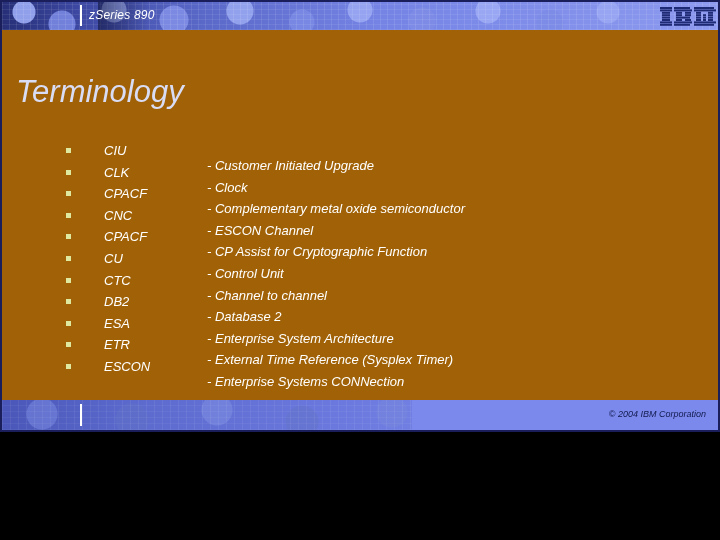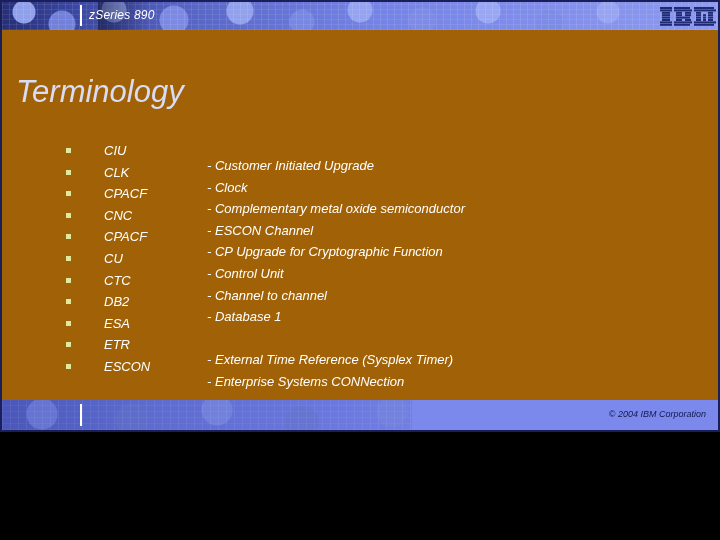--- a/index.html
+++ b/index.html
@@ -278,47 +278,48 @@
     <div class="term-row">
       <span class="term-bullet"></span>
       <span class="term-abbr">CNC</span>
       <span class="term-def"><span>-</span> <span>ESCON Channel</span></span>
     </div>
 
 
     <div class="term-row">
       <span class="term-bullet"></span>
       <span class="term-abbr">CPACF</span>
-      <span class="term-def"><span>-</span> <span>CP Upgrade for Cryptographic Function</span></span>
+      <span class="term-def"><span>-</span> <span>CP Assist for Cryptographic Function</span></span>
     </div>
 
     <div class="term-row">
       <span class="term-bullet"></span>
       <span class="term-abbr">CU</span>
       <span class="term-def"><span>-</span> <span>Control Unit</span></span>
     </div>
 
     <div class="term-row">
       <span class="term-bullet"></span>
       <span class="term-abbr">CTC</span>
       <span class="term-def"><span>-</span> <span>Channel to channel</span></span>
     </div>
 
     <div class="term-row">
       <span class="term-bullet"></span>
       <span class="term-abbr">DB2</span>
-      <span class="term-def"><span>-</span> <span>Database 1</span></span>
+      <span class="term-def"><span>-</span> <span>Database 2</span></span>
     </div>
 
 
 
 
     <div class="term-row">
       <span class="term-bullet"></span>
       <span class="term-abbr">ESA</span>
+      <span class="term-def"><span>-</span> <span>Enterprise System Architecture</span></span>
     </div>
 
     <div class="term-row">
       <span class="term-bullet"></span>
       <span class="term-abbr">ETR</span>
       <span class="term-def"><span>-</span> <span>External Time Reference (Sysplex Timer)</span></span>
     </div>
 
     <div class="term-row">
       <span class="term-bullet"></span>

